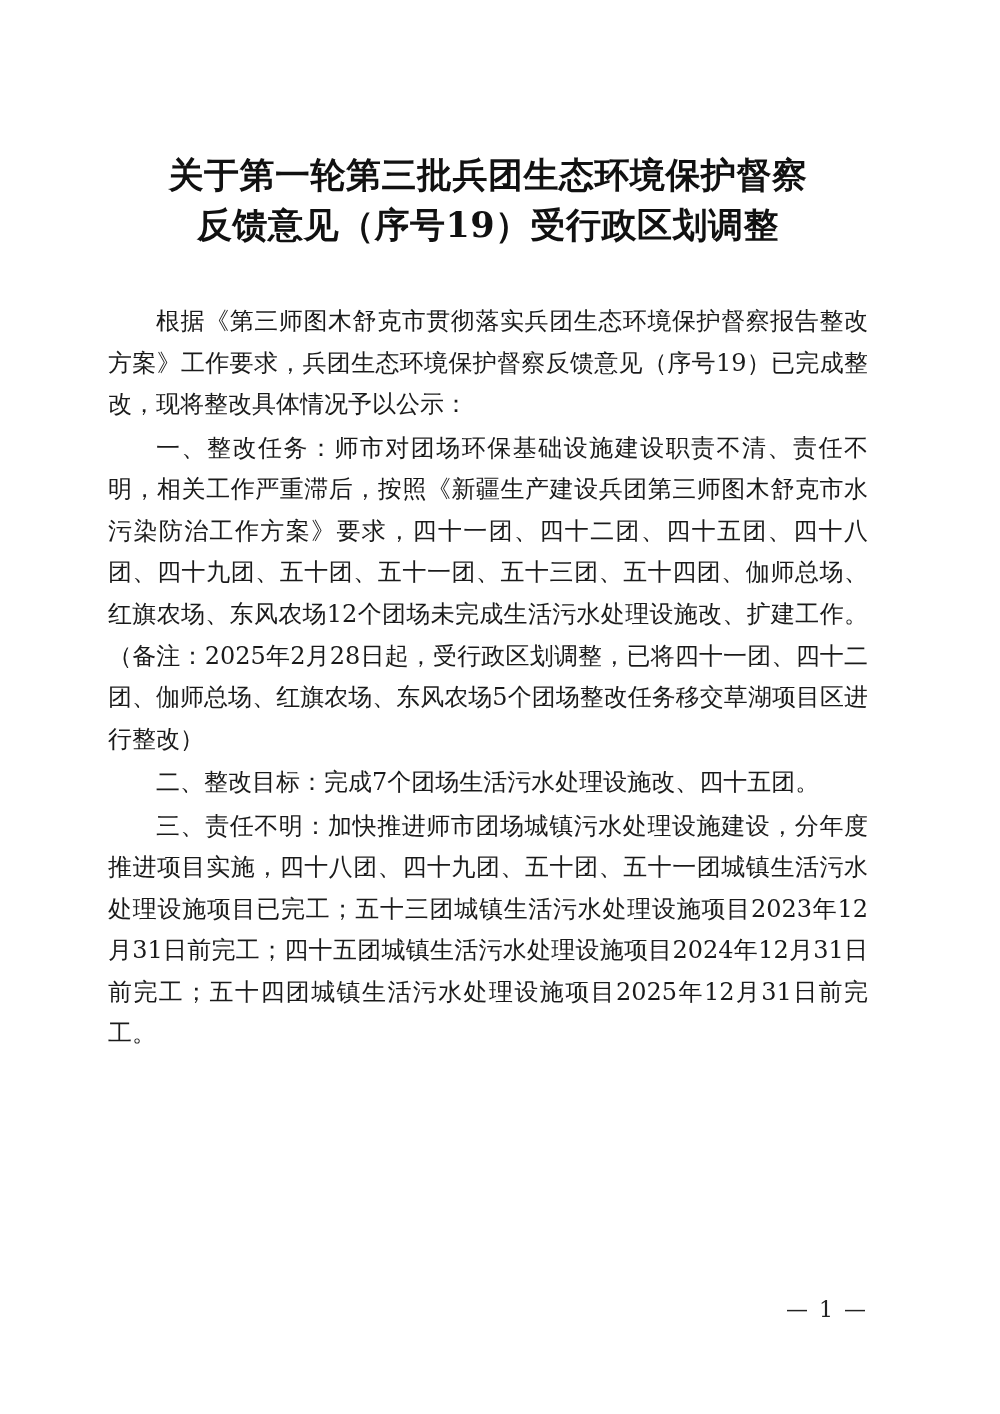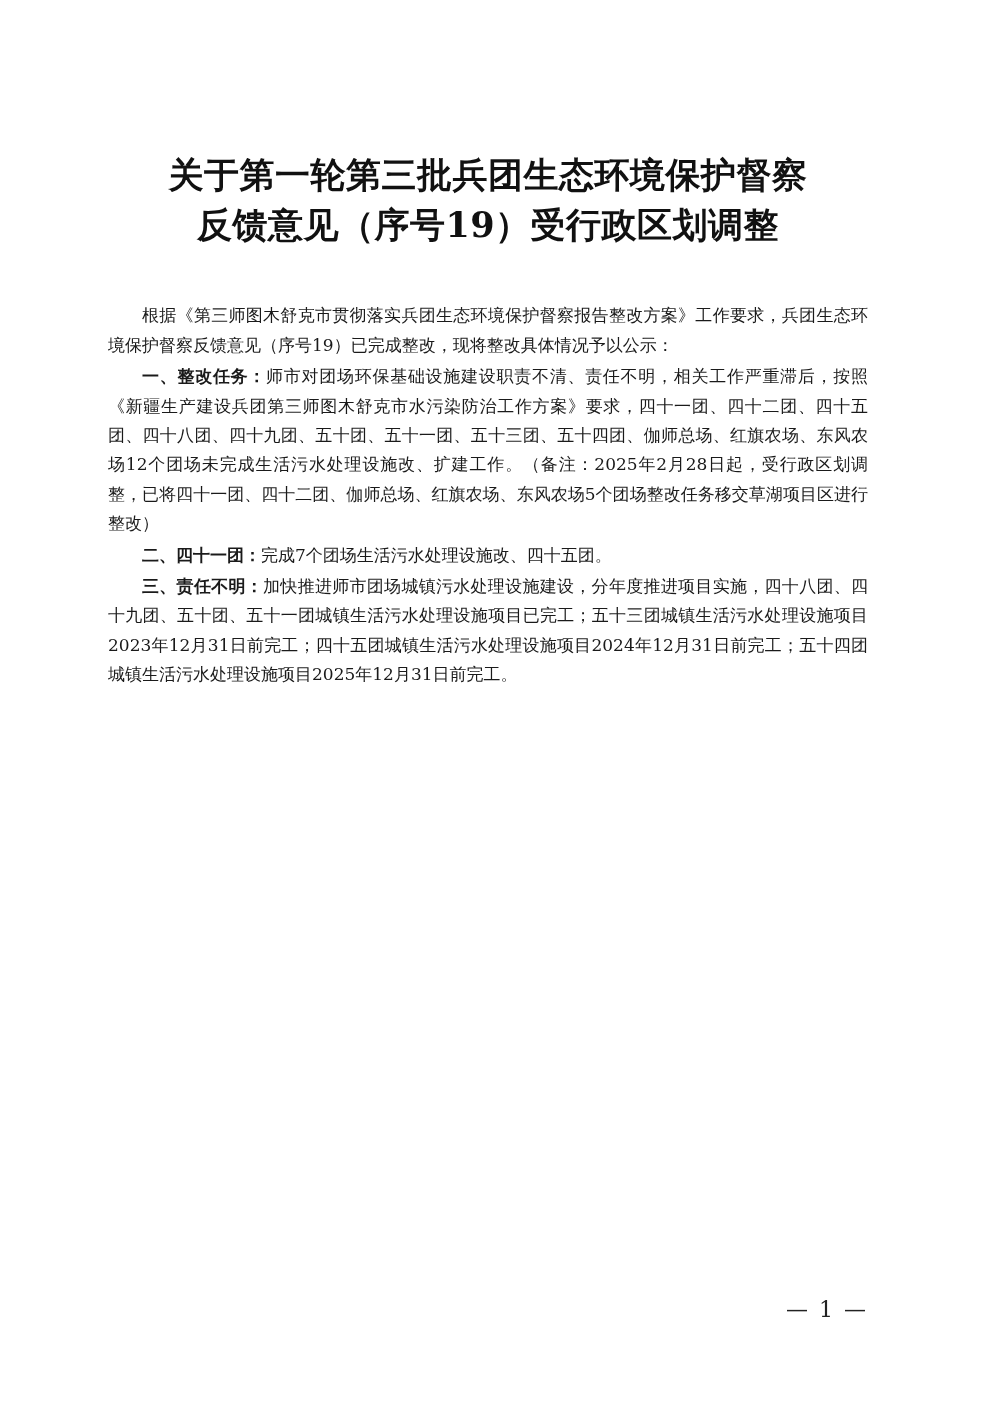--- a/index.html
+++ b/index.html
@@ -30,29 +30,29 @@
     letter-spacing: 0.5px;
     margin: 0 0 52px 0;
     color: #111;
   }
   .doc-title .line {
     display: block;
     white-space: nowrap;
   }
   p.para {
     margin: 0 0 2px 0;
-    font-size: 17px;
+    font-size: 24px;
     line-height: 1.73;
     text-align: justify;
     text-justify: inter-ideograph;
     text-indent: 2em;
     color: #1a1a1a;
   }
   p.para .lead {
-    font-weight: bold;
+    font-weight: normal;
   }
   .footer {
     position: absolute;
     left: 0;
     right: 108px;
     bottom: 92px;
     text-align: right;
     font-size: 22px;
     letter-spacing: 2px;
     color: #222;
@@ -70,21 +70,21 @@
 
   <p class="para">
     <span class="body">根据《第三师图木舒克市贯彻落实兵团生态环境保护督察报告整改方案》工作要求，兵团生态环境保护督察反馈意见（序号19）已完成整改，现将整改具体情况予以公示：</span>
   </p>
 
   <p class="para">
     <span class="lead">一、整改任务：</span><span class="body">师市对团场环保基础设施建设职责不清、责任不明，相关工作严重滞后，按照《新疆生产建设兵团第三师图木舒克市水污染防治工作方案》要求，四十一团、四十二团、四十五团、四十八团、四十九团、五十团、五十一团、五十三团、五十四团、伽师总场、红旗农场、东风农场12个团场未完成生活污水处理设施改、扩建工作。（备注：2025年2月28日起，受行政区划调整，已将四十一团、四十二团、伽师总场、红旗农场、东风农场5个团场整改任务移交草湖项目区进行整改）</span>
   </p>
 
   <p class="para">
-    <span class="lead">二、四十一团：</span><span class="body">完成7个团场生活污水处理设施改、四十五团。</span>
+    <span class="lead">二、整改目标：</span><span class="body">完成7个团场生活污水处理设施改、四十五团。</span>
   </p>
 
   <p class="para">
     <span class="lead">三、责任不明：</span><span class="body">加快推进师市团场城镇污水处理设施建设，分年度推进项目实施，四十八团、四十九团、五十团、五十一团城镇生活污水处理设施项目已完工；五十三团城镇生活污水处理设施项目2023年12月31日前完工；四十五团城镇生活污水处理设施项目2024年12月31日前完工；五十四团城镇生活污水处理设施项目2025年12月31日前完工。</span>
   </p>
 
   <div class="footer">— 1 —</div>
 
 </div>
 

